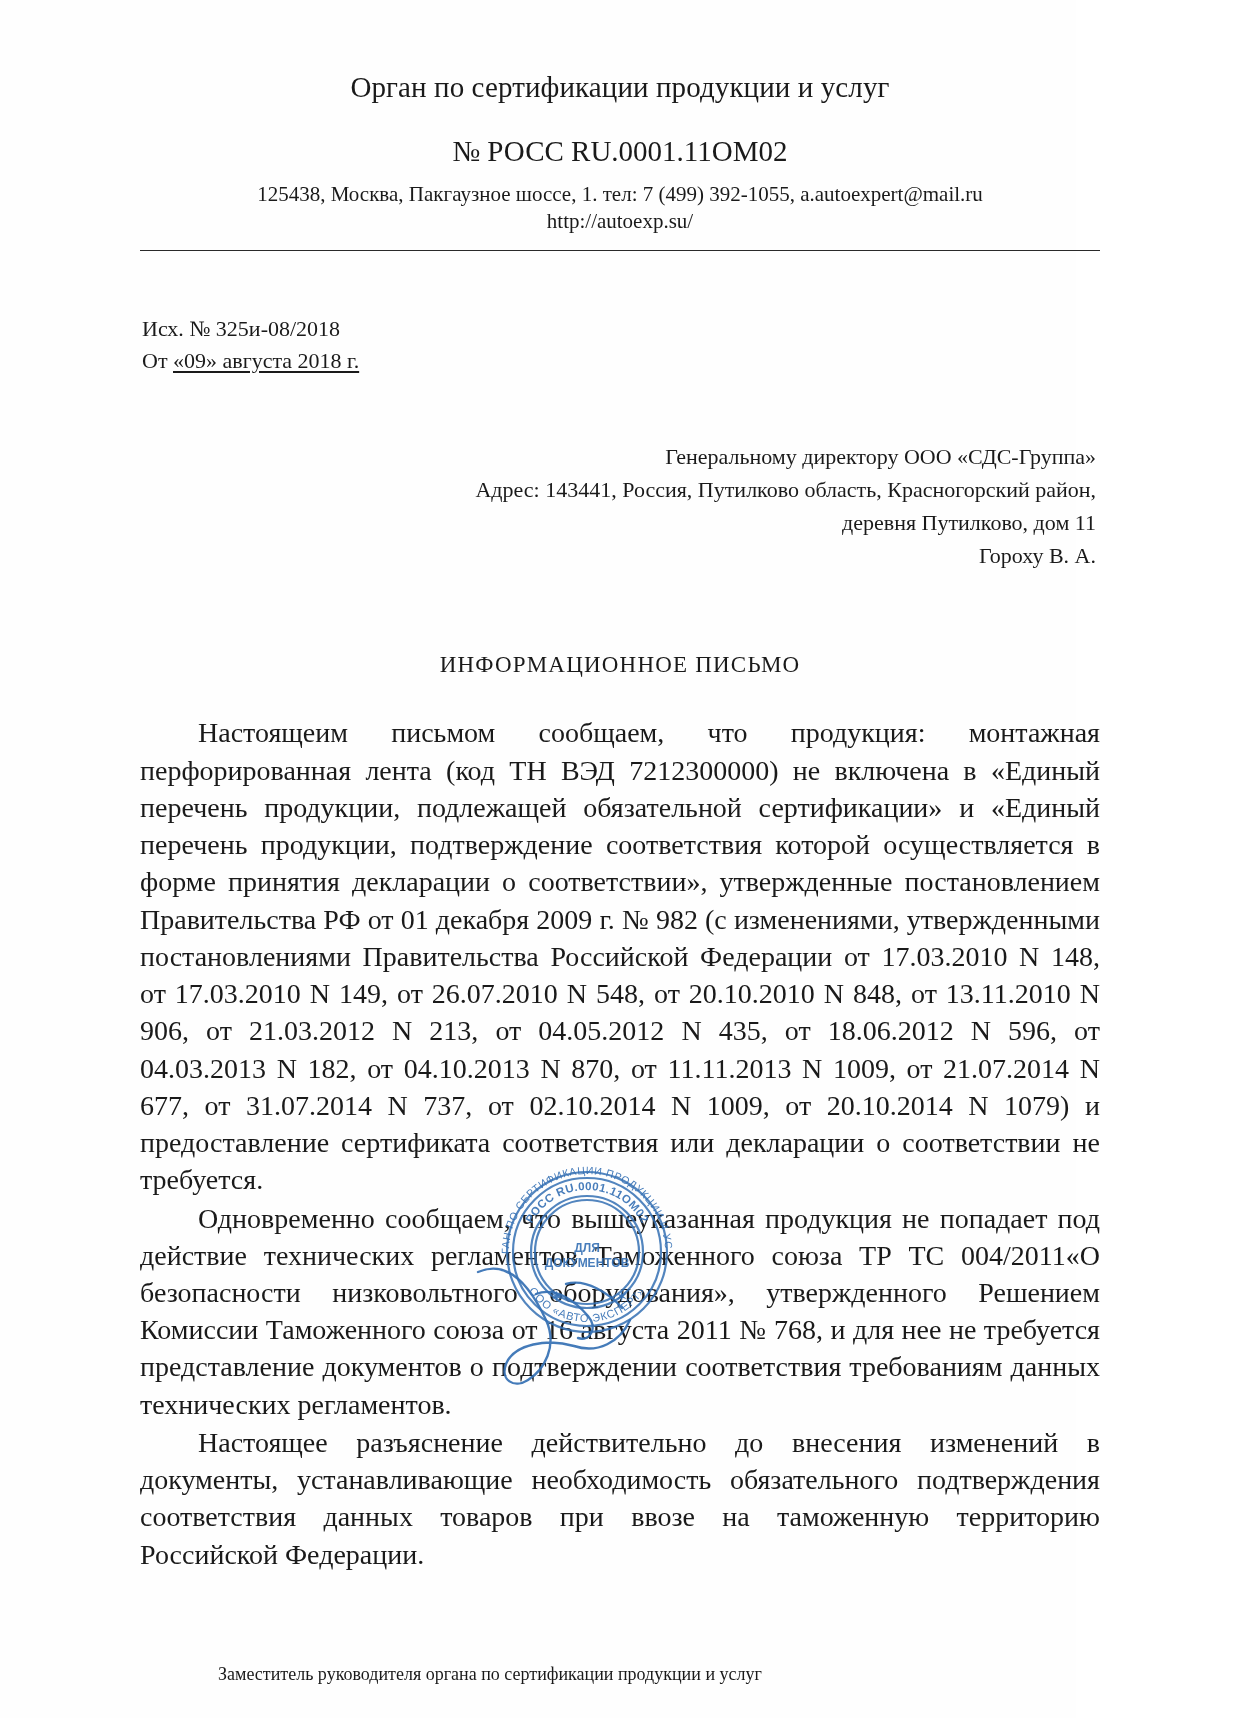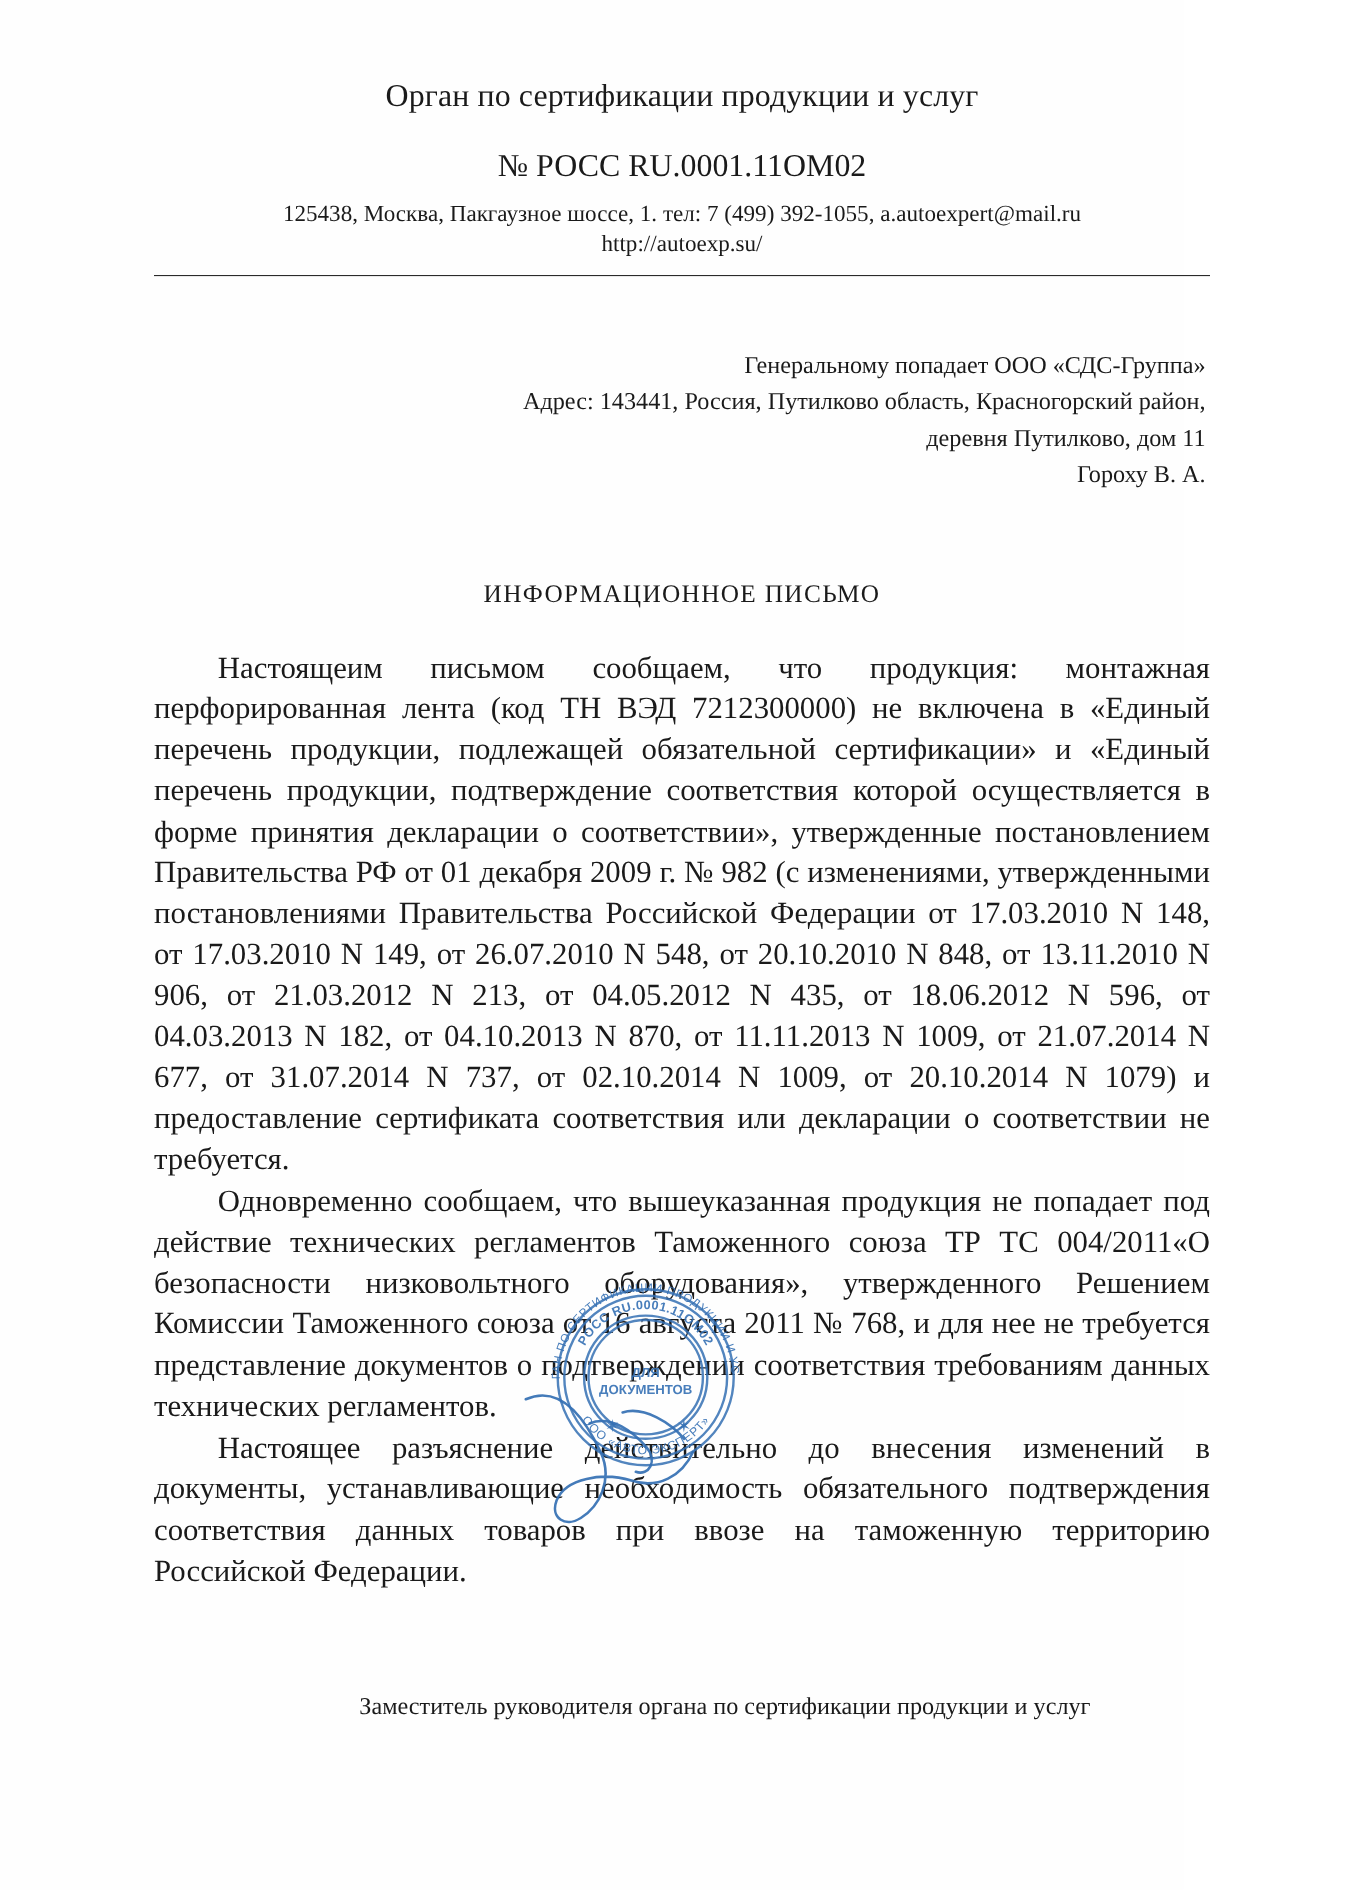--- a/index.html
+++ b/index.html
@@ -104,23 +104,22 @@
     text-indent: 58px;
     text-align: justify;
   }
   .body-text p.last-para {
     margin-bottom: 0;
   }
 
   
   .signature {
     margin-top: 88px;
-    font-size: 22px;
+    font-size: 18px;
     line-height: 1.45;
-    text-align: center;
   }
   .sig-line1 {
     padding-left: 78px;
   }
   .sig-line2 {
     padding-left: 10px;
     white-space: nowrap;
   }
   .sig-rule {
     display: inline-block;
@@ -155,23 +154,30 @@
   <div class="content">
 
     <div class="letterhead">
       <div class="lh-line1">Орган по сертификации продукции и услуг</div>
       <div class="lh-line3">№ РОСС RU.0001.11ОМ02</div>
       <div class="lh-contact">125438, Москва, Пакгаузное шоссе, 1. тел: 7 (499) 392-1055, a.autoexpert@mail.ru</div>
       <div class="lh-url">http://autoexp.su/</div>
     </div>
     <hr class="hr">
 
+    <div class="outgoing">
+      <div>Исх. № 325и-08/2018</div>
+      <div class="date-row">
+        <span>От</span>
+        <span class="underlined">«09» августа  2018 г.</span>
+      </div>
+    </div>
 
     <div class="addressee">
-      <div>Генеральному попадает ООО «СДС-Группа»</div>
+      <div>Генеральному директору ООО «СДС-Группа»</div>
       <div>Адрес: 143441, Россия, Путилково область, Красногорский район,</div>
       <div>деревня Путилково, дом 11</div>
       <div>Гороху В. А.</div>
     </div>
 
     <div class="doc-title">ИНФОРМАЦИОННОЕ ПИСЬМО</div>
 
     <div class="body-text">
       <p>Настоящеим письмом сообщаем, что продукция: монтажная перфорированная лента (код ТН ВЭД 7212300000) не включена в «Единый перечень продукции, подлежащей обязательной сертификации» и «Единый перечень продукции, подтверждение соответствия которой осуществляется в форме принятия декларации о соответствии», утвержденные постановлением Правительства РФ от 01 декабря 2009 г. № 982 (с изменениями, утвержденными постановлениями Правительства Российской Федерации от 17.03.2010 N 148, от 17.03.2010 N 149, от 26.07.2010 N 548, от 20.10.2010 N 848, от 13.11.2010 N 906, от 21.03.2012 N 213, от 04.05.2012 N 435, от 18.06.2012 N 596, от 04.03.2013 N 182, от 04.10.2013 N 870, от 11.11.2013 N 1009, от 21.07.2014 N 677, от 31.07.2014 N 737, от 02.10.2014 N 1009, от 20.10.2014 N 1079) и предоставление сертификата соответствия или декларации о соответствии не требуется.</p>
       <p>Одновременно сообщаем, что вышеуказанная продукция не попадает под действие технических регламентов Таможенного союза ТР ТС 004/2011«О безопасности низковольтного оборудования», утвержденного Решением Комиссии Таможенного союза от 16 августа 2011 № 768, и для нее не требуется представление документов о подтверждении соответствия требованиям данных  технических регламентов.</p>

